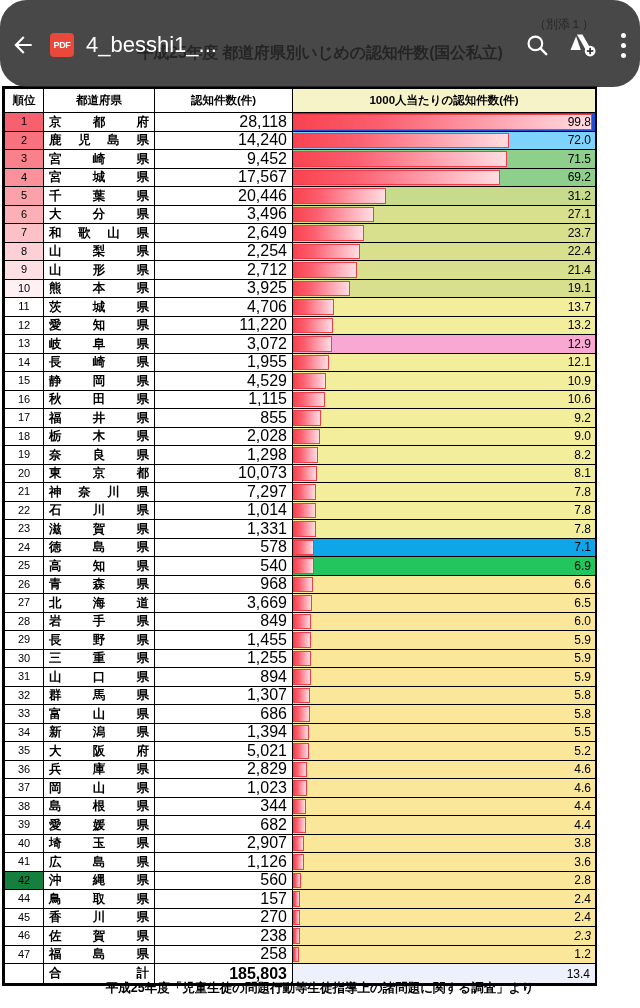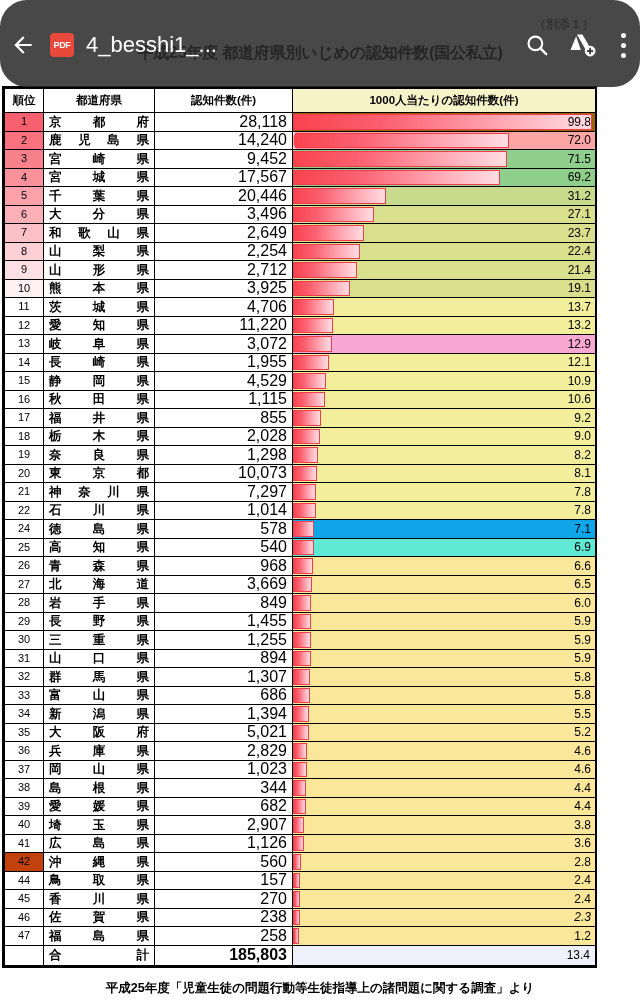--- a/index.html
+++ b/index.html
@@ -171,30 +171,30 @@
           <th>都道府県</th>
           <th>認知件数(件)</th>
           <th class="barhead">1000人当たりの認知件数(件)</th>
         </tr>
       </thead>
       <tbody id="tbody">
           <tr>
             <td class="rank" style="background: rgb(247, 97, 111);">1</td>
             <td class="pref">京　都　府</td>
             <td class="cnt">28,118</td>
-            <td class="barcell" style="background: #a16207;">
+            <td class="barcell" style="background: #1d4ed8;">
               <div class="bar" style="width: 299px;"></div>
               <span class="barval">99.8</span>
             </td>
           </tr>
           <tr>
             <td class="rank" style="background: rgb(248, 113, 126);">2</td>
             <td class="pref">鹿　児　島　県</td>
             <td class="cnt">14,240</td>
-            <td class="barcell" style="background: #fca5a5; border-radius: 6px;">
+            <td class="barcell" style="background: #7dd3fc;">
               <div class="bar" style="width: 215.711px;"></div>
               <span class="barval">72.0</span>
             </td>
           </tr>
           <tr>
             <td class="rank" style="background: rgb(249, 129, 140);">3</td>
             <td class="pref">宮　　崎　　県</td>
             <td class="cnt">9,452</td>
             <td class="barcell" style="background: rgb(142, 207, 140);">
               <div class="bar" style="width: 214.213px;"></div>
@@ -366,33 +366,42 @@
           <tr>
             <td class="rank" style="background: rgb(255, 255, 255);">22</td>
             <td class="pref">石　　川　　県</td>
             <td class="cnt">1,014</td>
             <td class="barcell" style="background: rgb(242, 238, 156);">
               <div class="bar" style="width: 23.3687px;"></div>
               <span class="barval">7.8</span>
             </td>
           </tr>
           <tr>
+            <td class="rank" style="background: rgb(255, 255, 255);">23</td>
+            <td class="pref">滋　　賀　　県</td>
+            <td class="cnt">1,331</td>
+            <td class="barcell" style="background: rgb(242, 238, 156);">
+              <div class="bar" style="width: 23.3687px;"></div>
+              <span class="barval">7.8</span>
+            </td>
+          </tr>
+          <tr>
             <td class="rank" style="background: rgb(255, 255, 255);">24</td>
             <td class="pref">徳　　島　　県</td>
             <td class="cnt">578</td>
             <td class="barcell" style="background: #0ea5e9;">
               <div class="bar" style="width: 21.2715px;"></div>
               <span class="barval">7.1</span>
             </td>
           </tr>
           <tr>
             <td class="rank" style="background: rgb(255, 255, 255);">25</td>
             <td class="pref">高　　知　　県</td>
             <td class="cnt">540</td>
-            <td class="barcell" style="background: #5eead4; padding-left: 32px;">
+            <td class="barcell" style="background: #22c55e; padding-left: 32px;">
               <div class="bar" style="width: 20.6723px;"></div>
               <span class="barval">6.9</span>
             </td>
           </tr>
           <tr>
             <td class="rank" style="background: rgb(255, 255, 255);">26</td>
             <td class="pref">青　　森　　県</td>
             <td class="cnt">968</td>
             <td class="barcell" style="background: rgb(250, 231, 154);">
               <div class="bar" style="width: 19.7735px;"></div>
@@ -528,21 +537,21 @@
           <tr>
             <td class="rank" style="background: rgb(255, 255, 255);">41</td>
             <td class="pref">広　　島　　県</td>
             <td class="cnt">1,126</td>
             <td class="barcell" style="background: rgb(250, 231, 154);">
               <div class="bar" style="width: 10.7856px;"></div>
               <span class="barval">3.6</span>
             </td>
           </tr>
           <tr>
-            <td class="rank" style="background: #c2410c;">42</td>
+            <td class="rank" style="background: #15803d;">42</td>
             <td class="pref">沖　　縄　　県</td>
             <td class="cnt">560</td>
             <td class="barcell" style="background: rgb(250, 231, 154);">
               <div class="bar" style="width: 8.38878px;"></div>
               <span class="barval">2.8</span>
             </td>
           </tr>
           <tr>
             <td class="rank" style="background: rgb(255, 255, 255);">44</td>
             <td class="pref">鳥　　取　　県</td>

